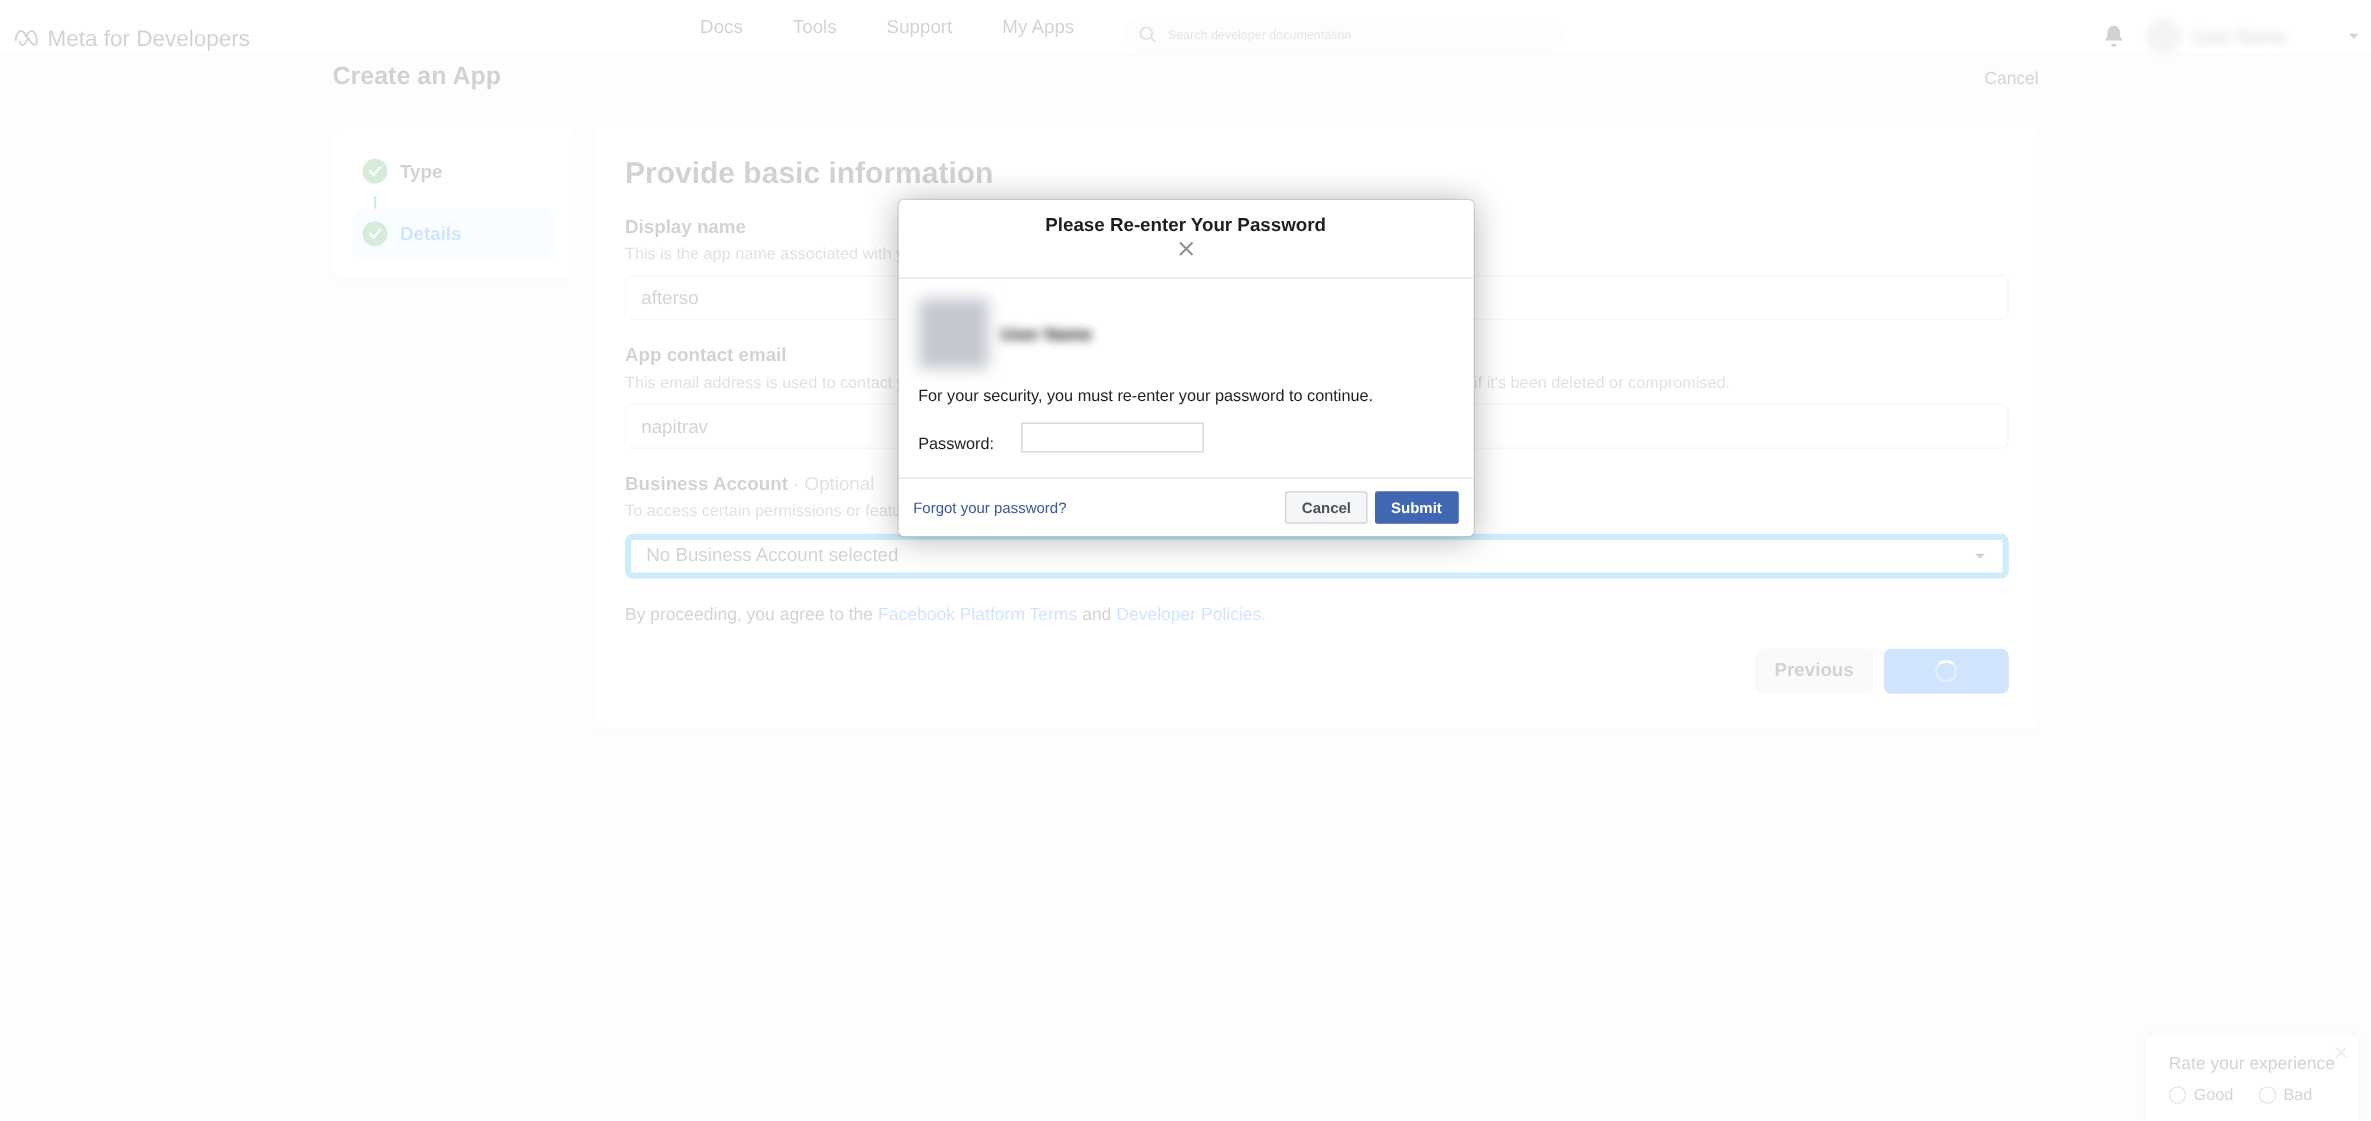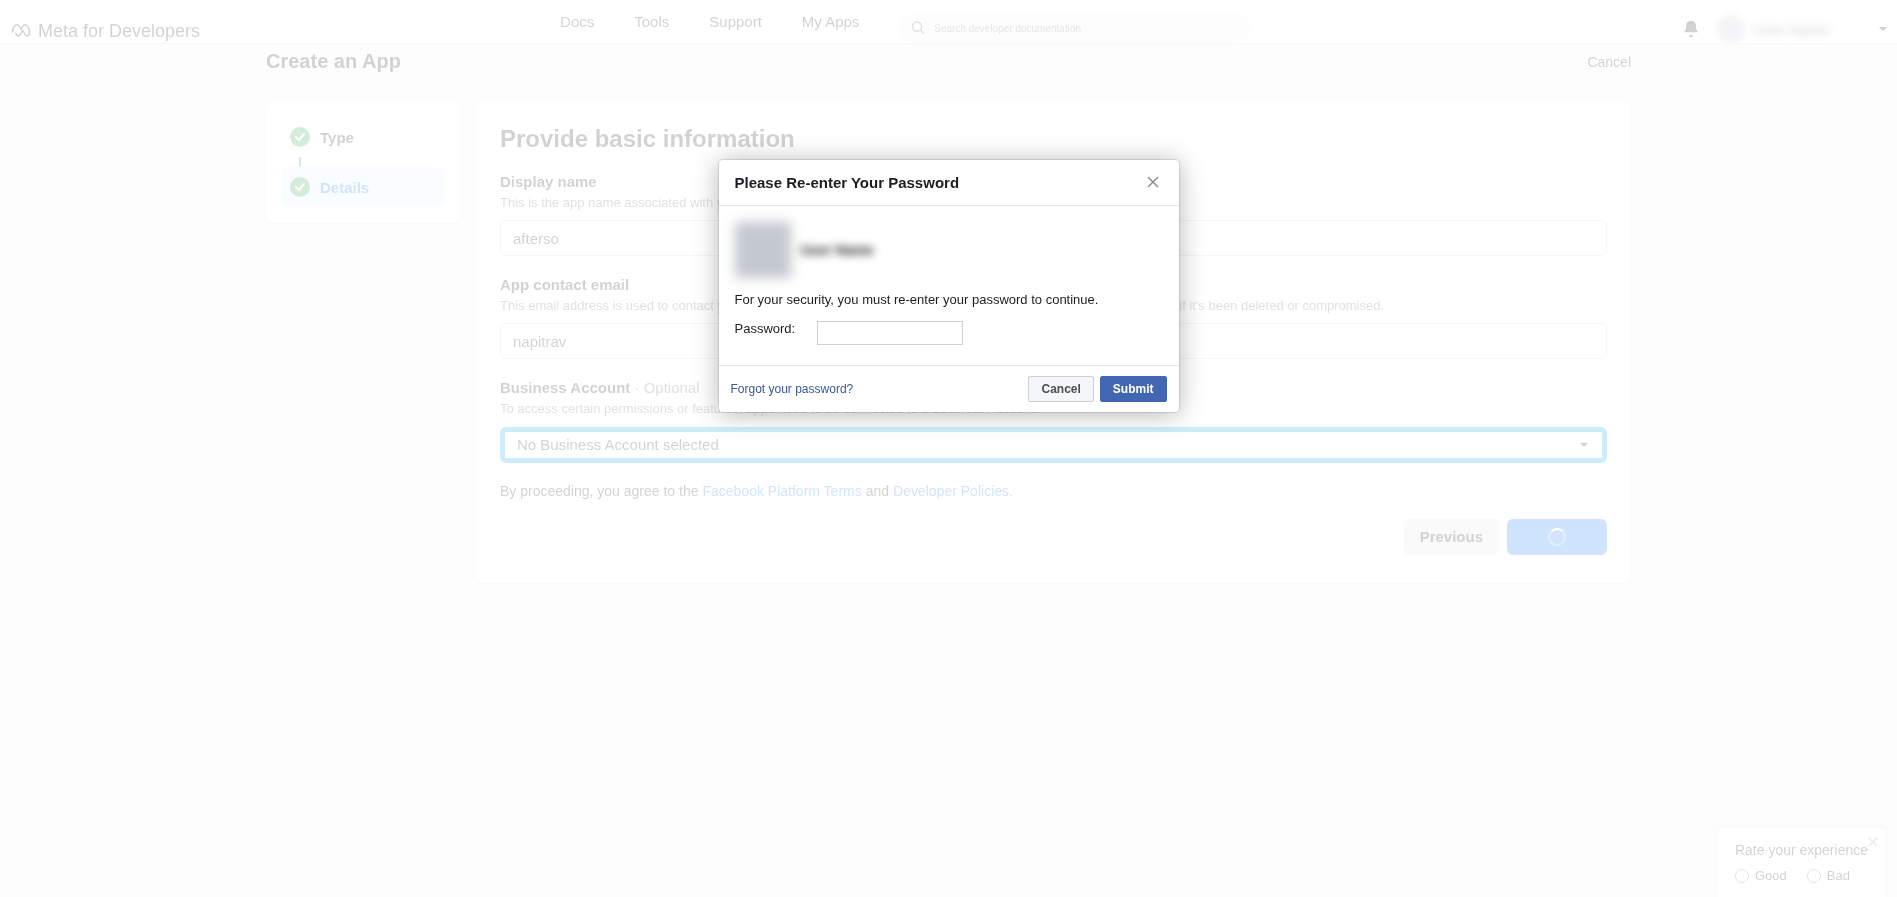--- a/index.html
+++ b/index.html
@@ -345,20 +345,21 @@
       box-shadow: 0 2px 26px rgba(0,0,0,0.3), 0 0 0 1px rgba(0,0,0,0.1);
       overflow: hidden;
     }
 
     .modal-header {
       padding: 12px 16px;
       border-bottom: 1px solid #e5e5e5;
       display: flex;
       align-items: center;
       justify-content: space-between;
+      flex-direction: column;
     }
 
     .modal-title {
       font-size: 15px;
       font-weight: 700;
       color: #1c1e21;
     }
 
     .modal-close {
       color: #8a8d91;
@@ -395,21 +396,21 @@
     }
 
     .modal-text {
       font-size: 13px;
       color: #1c1e21;
       margin-bottom: 14px;
     }
 
     .modal-pw-row {
       display: flex;
-      align-items: flex-start;
+      align-items: flex-end;
       gap: 22px;
       margin-bottom: 4px;
     }
 
     .modal-pw-label {
       font-size: 13px;
       color: #1c1e21;
     }
 
     .modal-pw-input {

